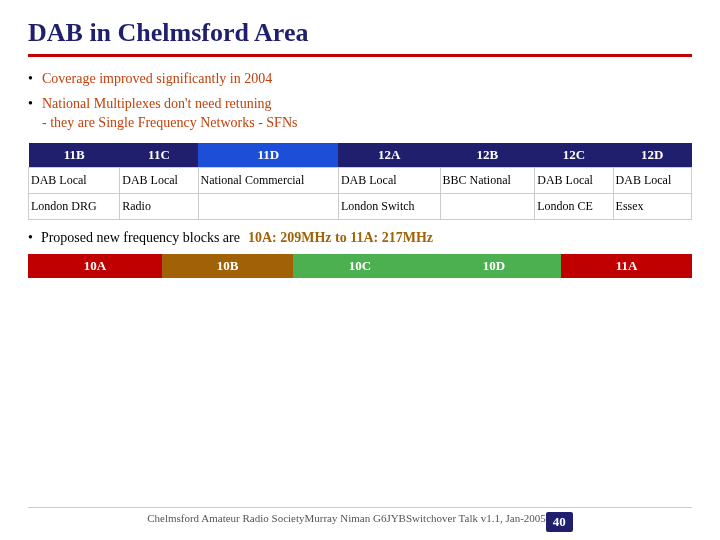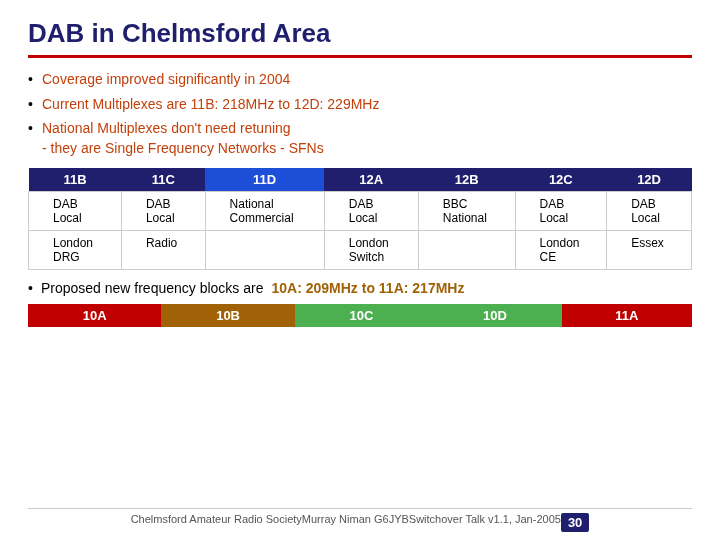--- a/index.html
+++ b/index.html
@@ -1,15 +1,15 @@
 <!DOCTYPE html>
 <html><head>
   <meta charset="utf-8">
   <style>
-    * { margin: 0; padding: 0; box-sizing: border-box; }
+    * { margin: 0; padding: 0; box-sizing: border-box; font-family: Liberation Serif, serif; }
     body {
       width: 720px;
       height: 540px;
       background: #ffffff;
       font-family: Arial, sans-serif;
       overflow: hidden;
       position: relative;
     }
     .slide {
       width: 720px;
@@ -53,21 +53,21 @@
     }
     .mux-table th {
       color: #fff;
       font-weight: bold;
       font-size: 13px;
       text-align: center;
       padding: 4px 6px;
     }
     .mux-table td {
       border: 1px solid #ccc;
-      padding: 5px 24px;
+      padding: 5px 2px;
       vertical-align: top;
       font-size: 12px;
       color: #000;
       background: #ffffff;
     }
     .th-blue { background: #1f1f6e; }
     .th-green { background: #1d4ed8; }
     .freq-table {
       width: 100%;
       border-collapse: collapse;
@@ -109,21 +109,20 @@
 </head>
 <body>
 
 <div class="slide">
   <div class="title-area">
     <span class="title">DAB in Chelmsford Area</span>
   </div>
 
   <ul class="bullets">
     <li>Coverage improved significantly in 2004</li>
-    <li>Current Multiplexes are    11B: 218MHz  to  12D: 229MHz</li>
     <li style="white-space:pre-line;">National Multiplexes don't need retuning
         - they are Single Frequency Networks - SFNs</li>
   </ul>
 
   <table class="mux-table">
     <thead>
       <tr>
         <th class="th-blue">11B</th>
         <th class="th-blue">11C</th>
         <th class="th-green">11D</th>
@@ -170,15 +169,15 @@
         <th style="background:#4caf50;">10D</th>
         <th style="background:#c00000;">11A</th>
       </tr>
     </thead>
   </table>
 
   <div class="footer">
     <span>Chelmsford Amateur Radio Society</span>
     <span>Murray Niman G6JYB</span>
     <span>Switchover Talk v1.1, Jan-2005</span>
-    <span class="page-num">30</span>
+    <span class="page-num">40</span>
   </div>
 </div>
 
 </body></html>

